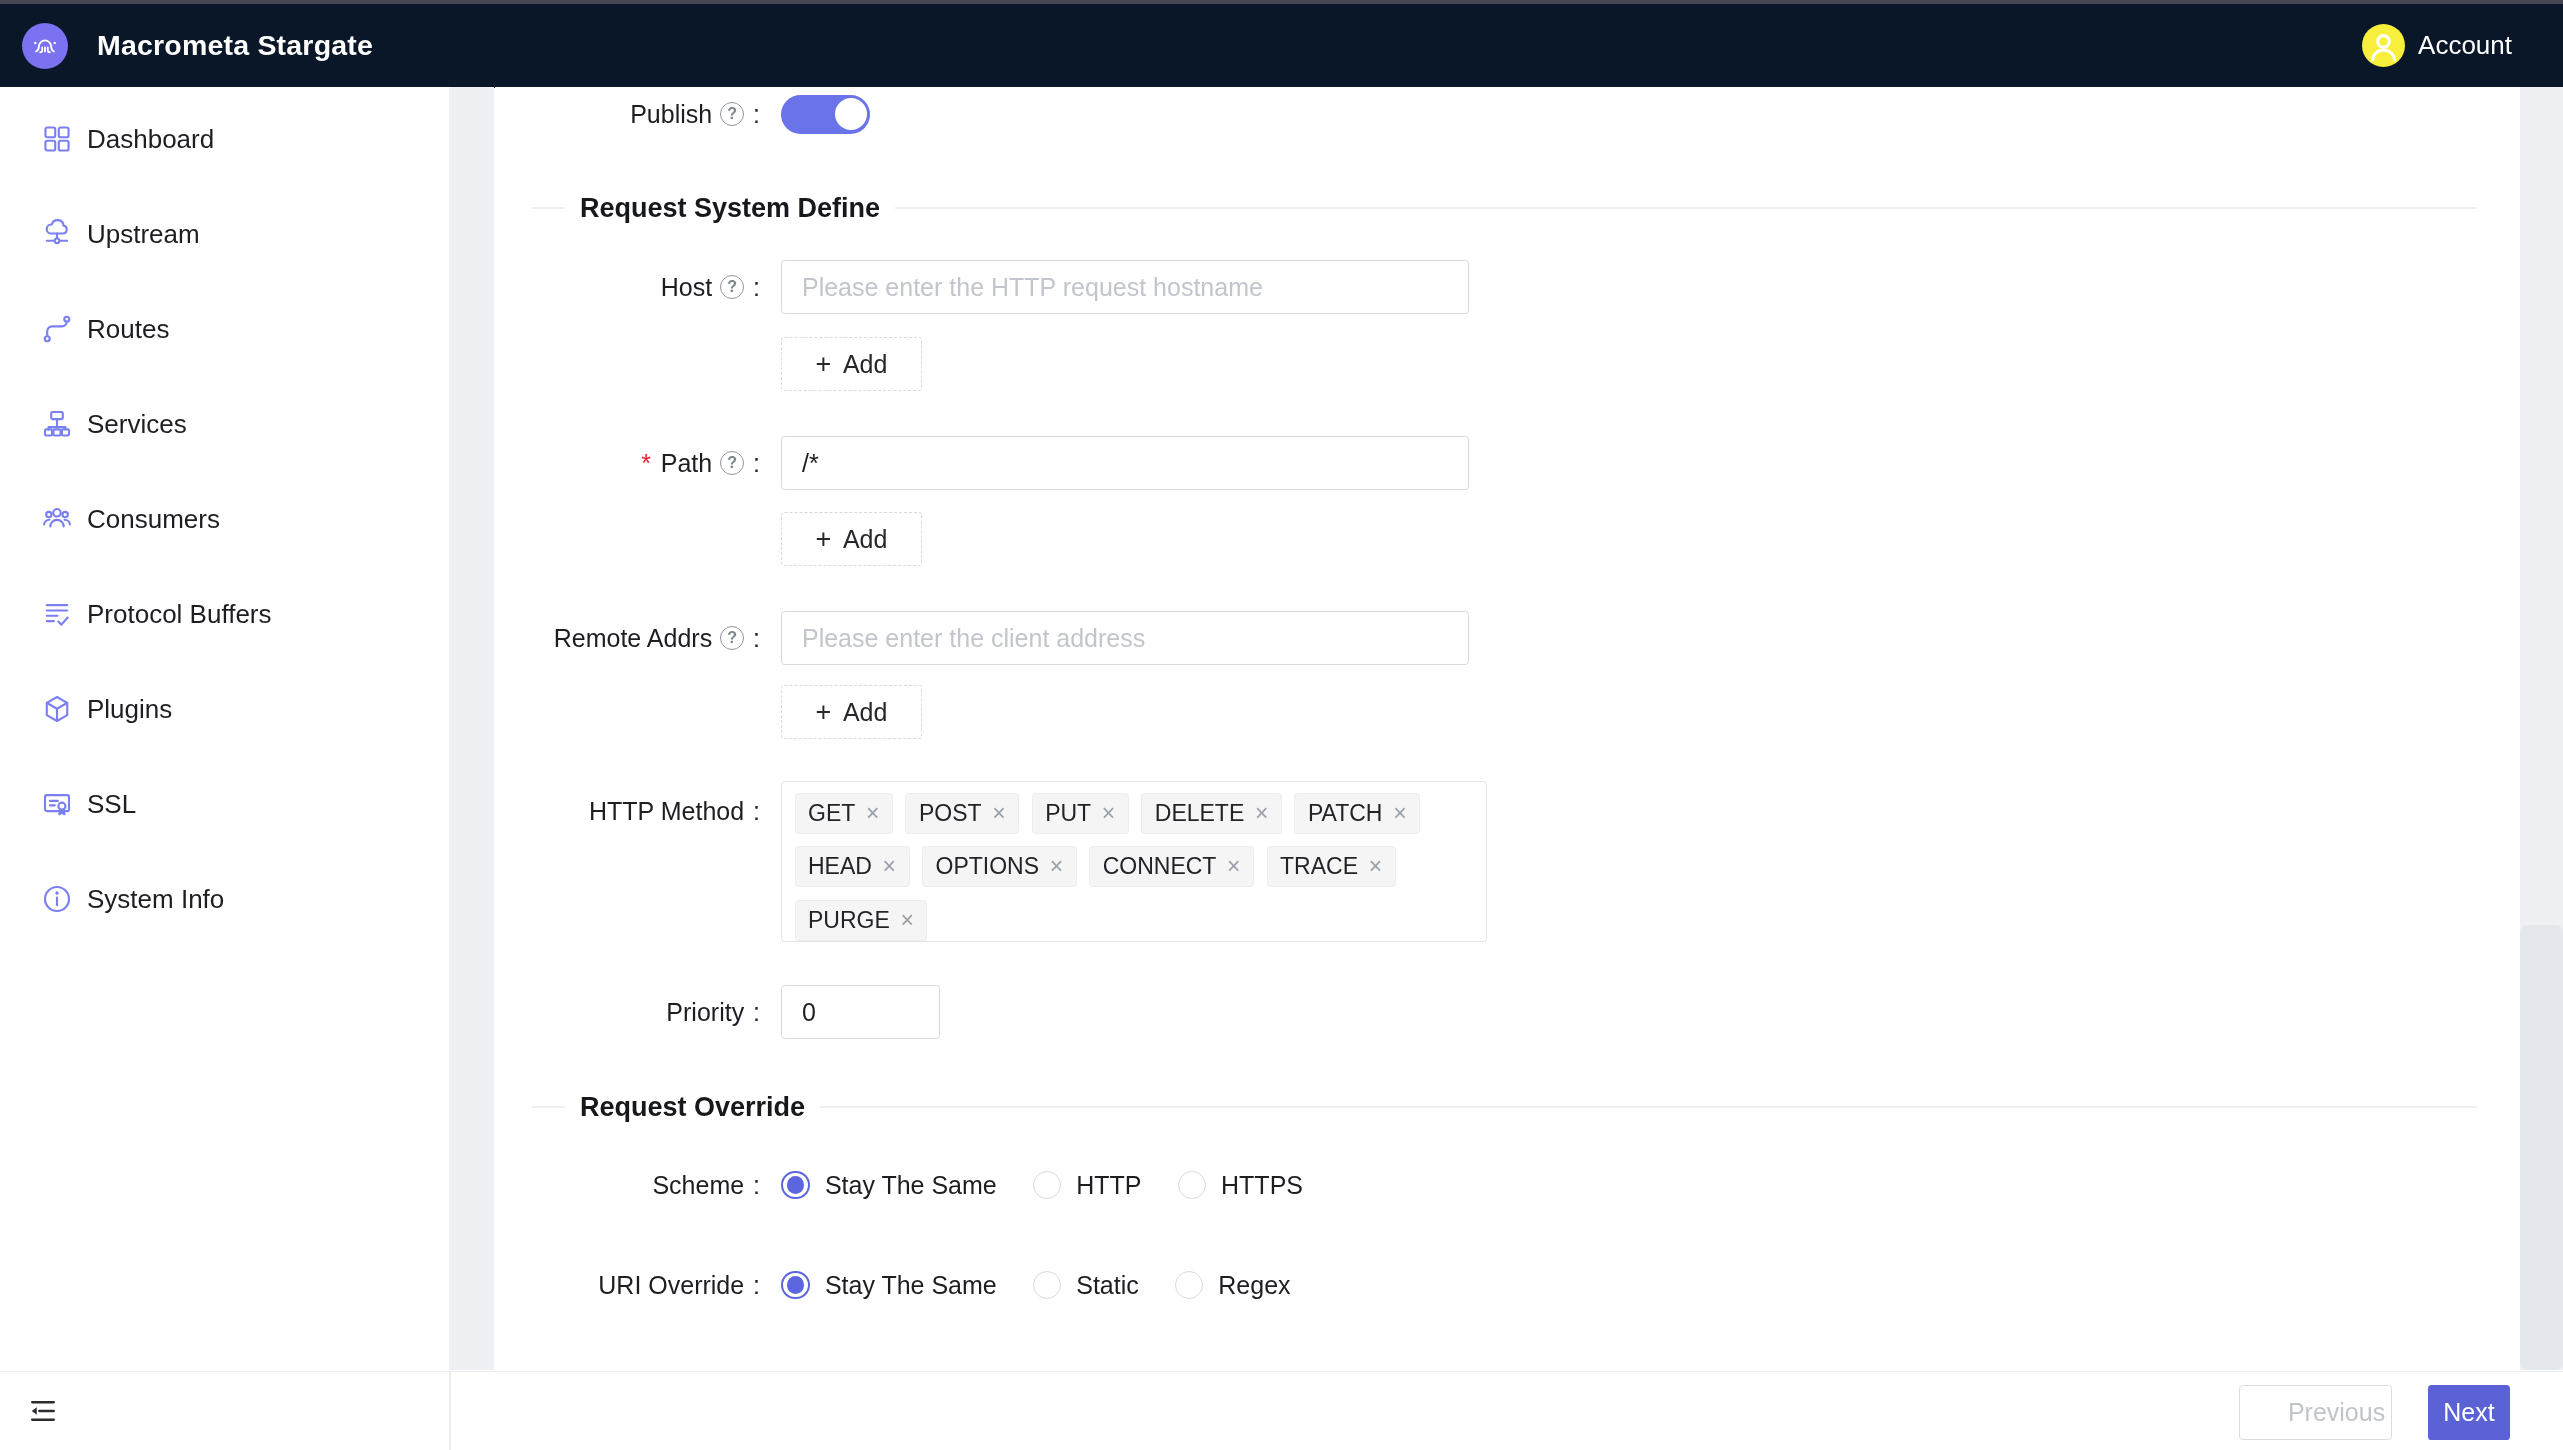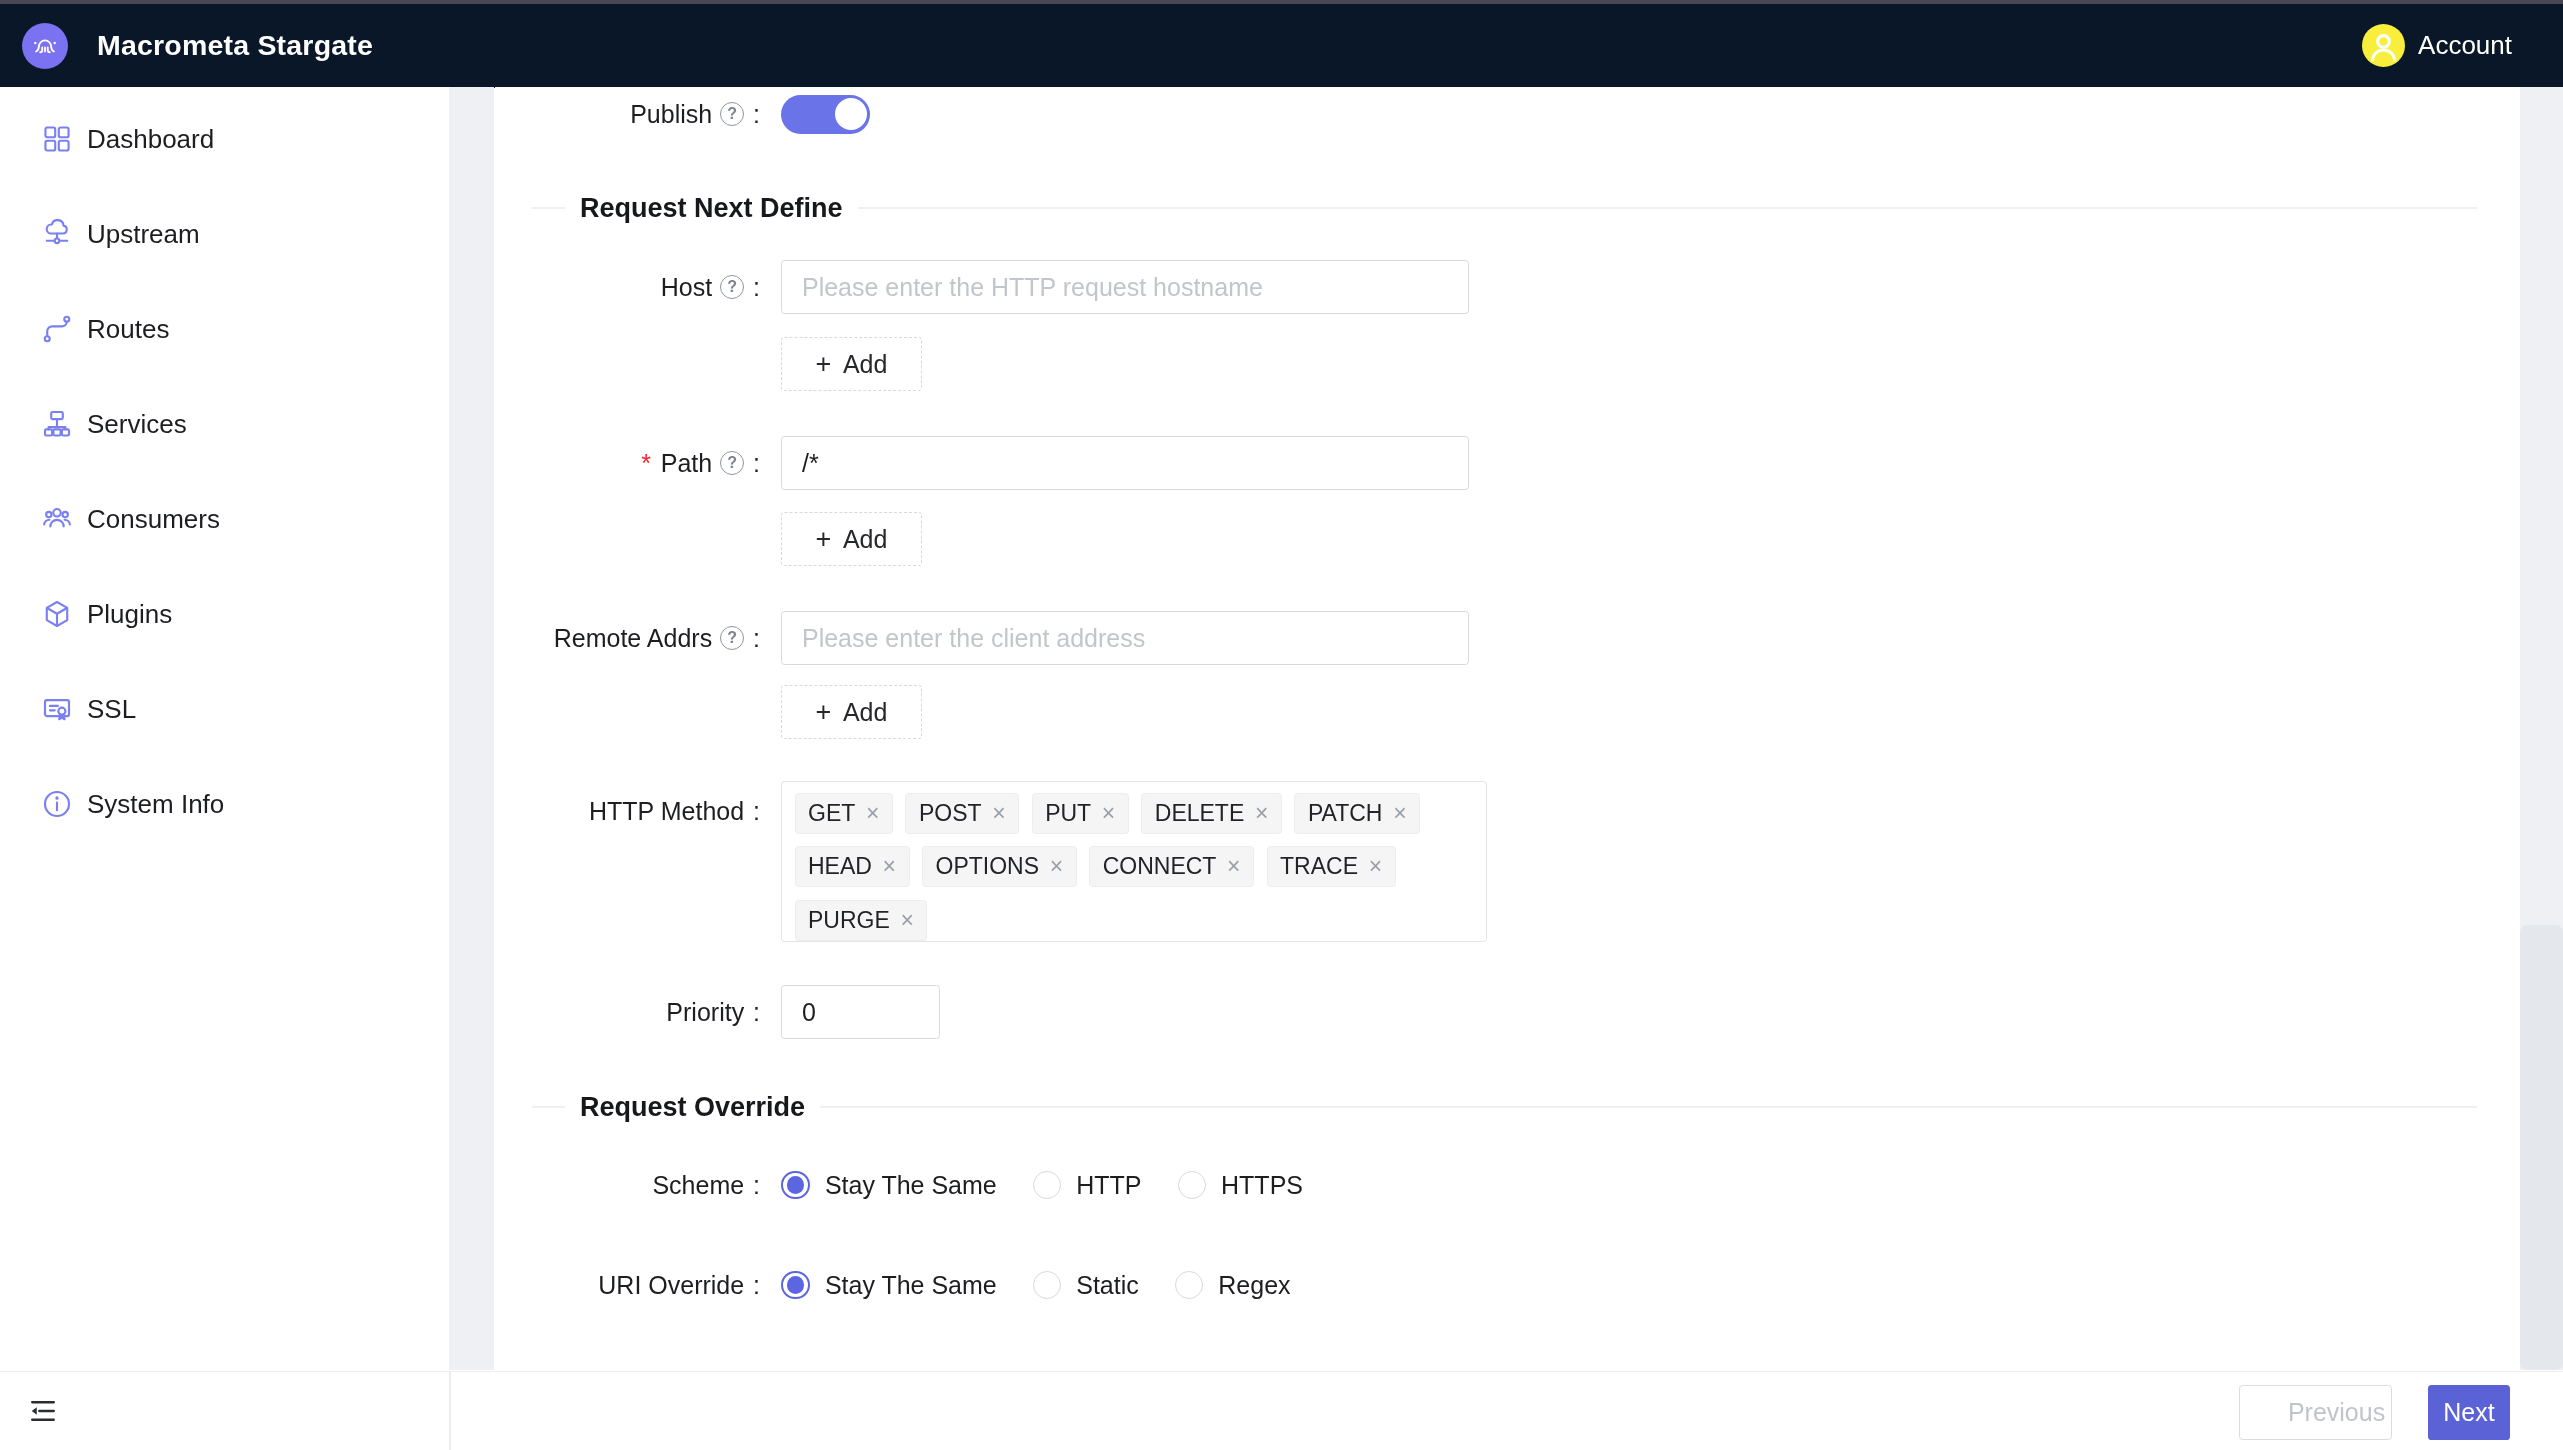--- a/index.html
+++ b/index.html
@@ -177,20 +177,29 @@
             <circle cx="27.2" cy="13" r="3"></circle>
             <path d="M10.5 26.5a7.5 7.5 0 0 1 15 0"></path>
             <path d="M3.5 24a6 6 0 0 1 6-5.2M32.5 24a6 6 0 0 0-6-5.2"></path>
           </svg>
         </span>
         <span class="menu-label">Consumers</span>
       </div>
       <div class="menu-item">
         <span class="menu-icon">
           <svg viewBox="0 0 36 36" fill="none" stroke="#7a80f0" stroke-width="2.4" stroke-linecap="round" stroke-linejoin="round">
+            <path d="M6.5 8h23M6.5 14h23M6.5 20h12M6.5 26h8"></path>
+            <path d="M19.5 26.5l3.5 3.5 7-8"></path>
+          </svg>
+        </span>
+        <span class="menu-label">Protocol Buffers</span>
+      </div>
+      <div class="menu-item">
+        <span class="menu-icon">
+          <svg viewBox="0 0 36 36" fill="none" stroke="#7a80f0" stroke-width="2.4" stroke-linecap="round" stroke-linejoin="round">
             <path d="M18 4.5l11.5 6.6v13.8L18 31.5 6.5 24.9V11.1Z"></path>
             <path d="M6.8 11.2L18 17.7l11.2-6.5M18 17.7V31"></path>
           </svg>
         </span>
         <span class="menu-label">Plugins</span>
       </div>
       <div class="menu-item">
         <span class="menu-icon">
           <svg viewBox="0 0 36 36" fill="none" stroke="#7a80f0" stroke-width="2.4" stroke-linecap="round" stroke-linejoin="round">
             <rect x="4.5" y="8" width="27" height="18" rx="2"></rect>
@@ -229,21 +238,21 @@
     </div>
     <div class="control">
       <div class="toggle">
         <div class="toggle-knob"></div>
       </div>
     </div>
   </div>
 
   <div class="divider" style="top:94px">
     <span class="line-l"></span>
-    <span class="divider-title">Request Next Define</span>
+    <span class="divider-title">Request System Define</span>
     <span class="line-r"></span>
   </div>
 
   <div class="form-row" style="top:173px">
     <div class="label-col">
       <span>Host</span>
       <span class="help-icon"></span>
       <span class="colon">:</span>
     </div>
     <div class="control">

